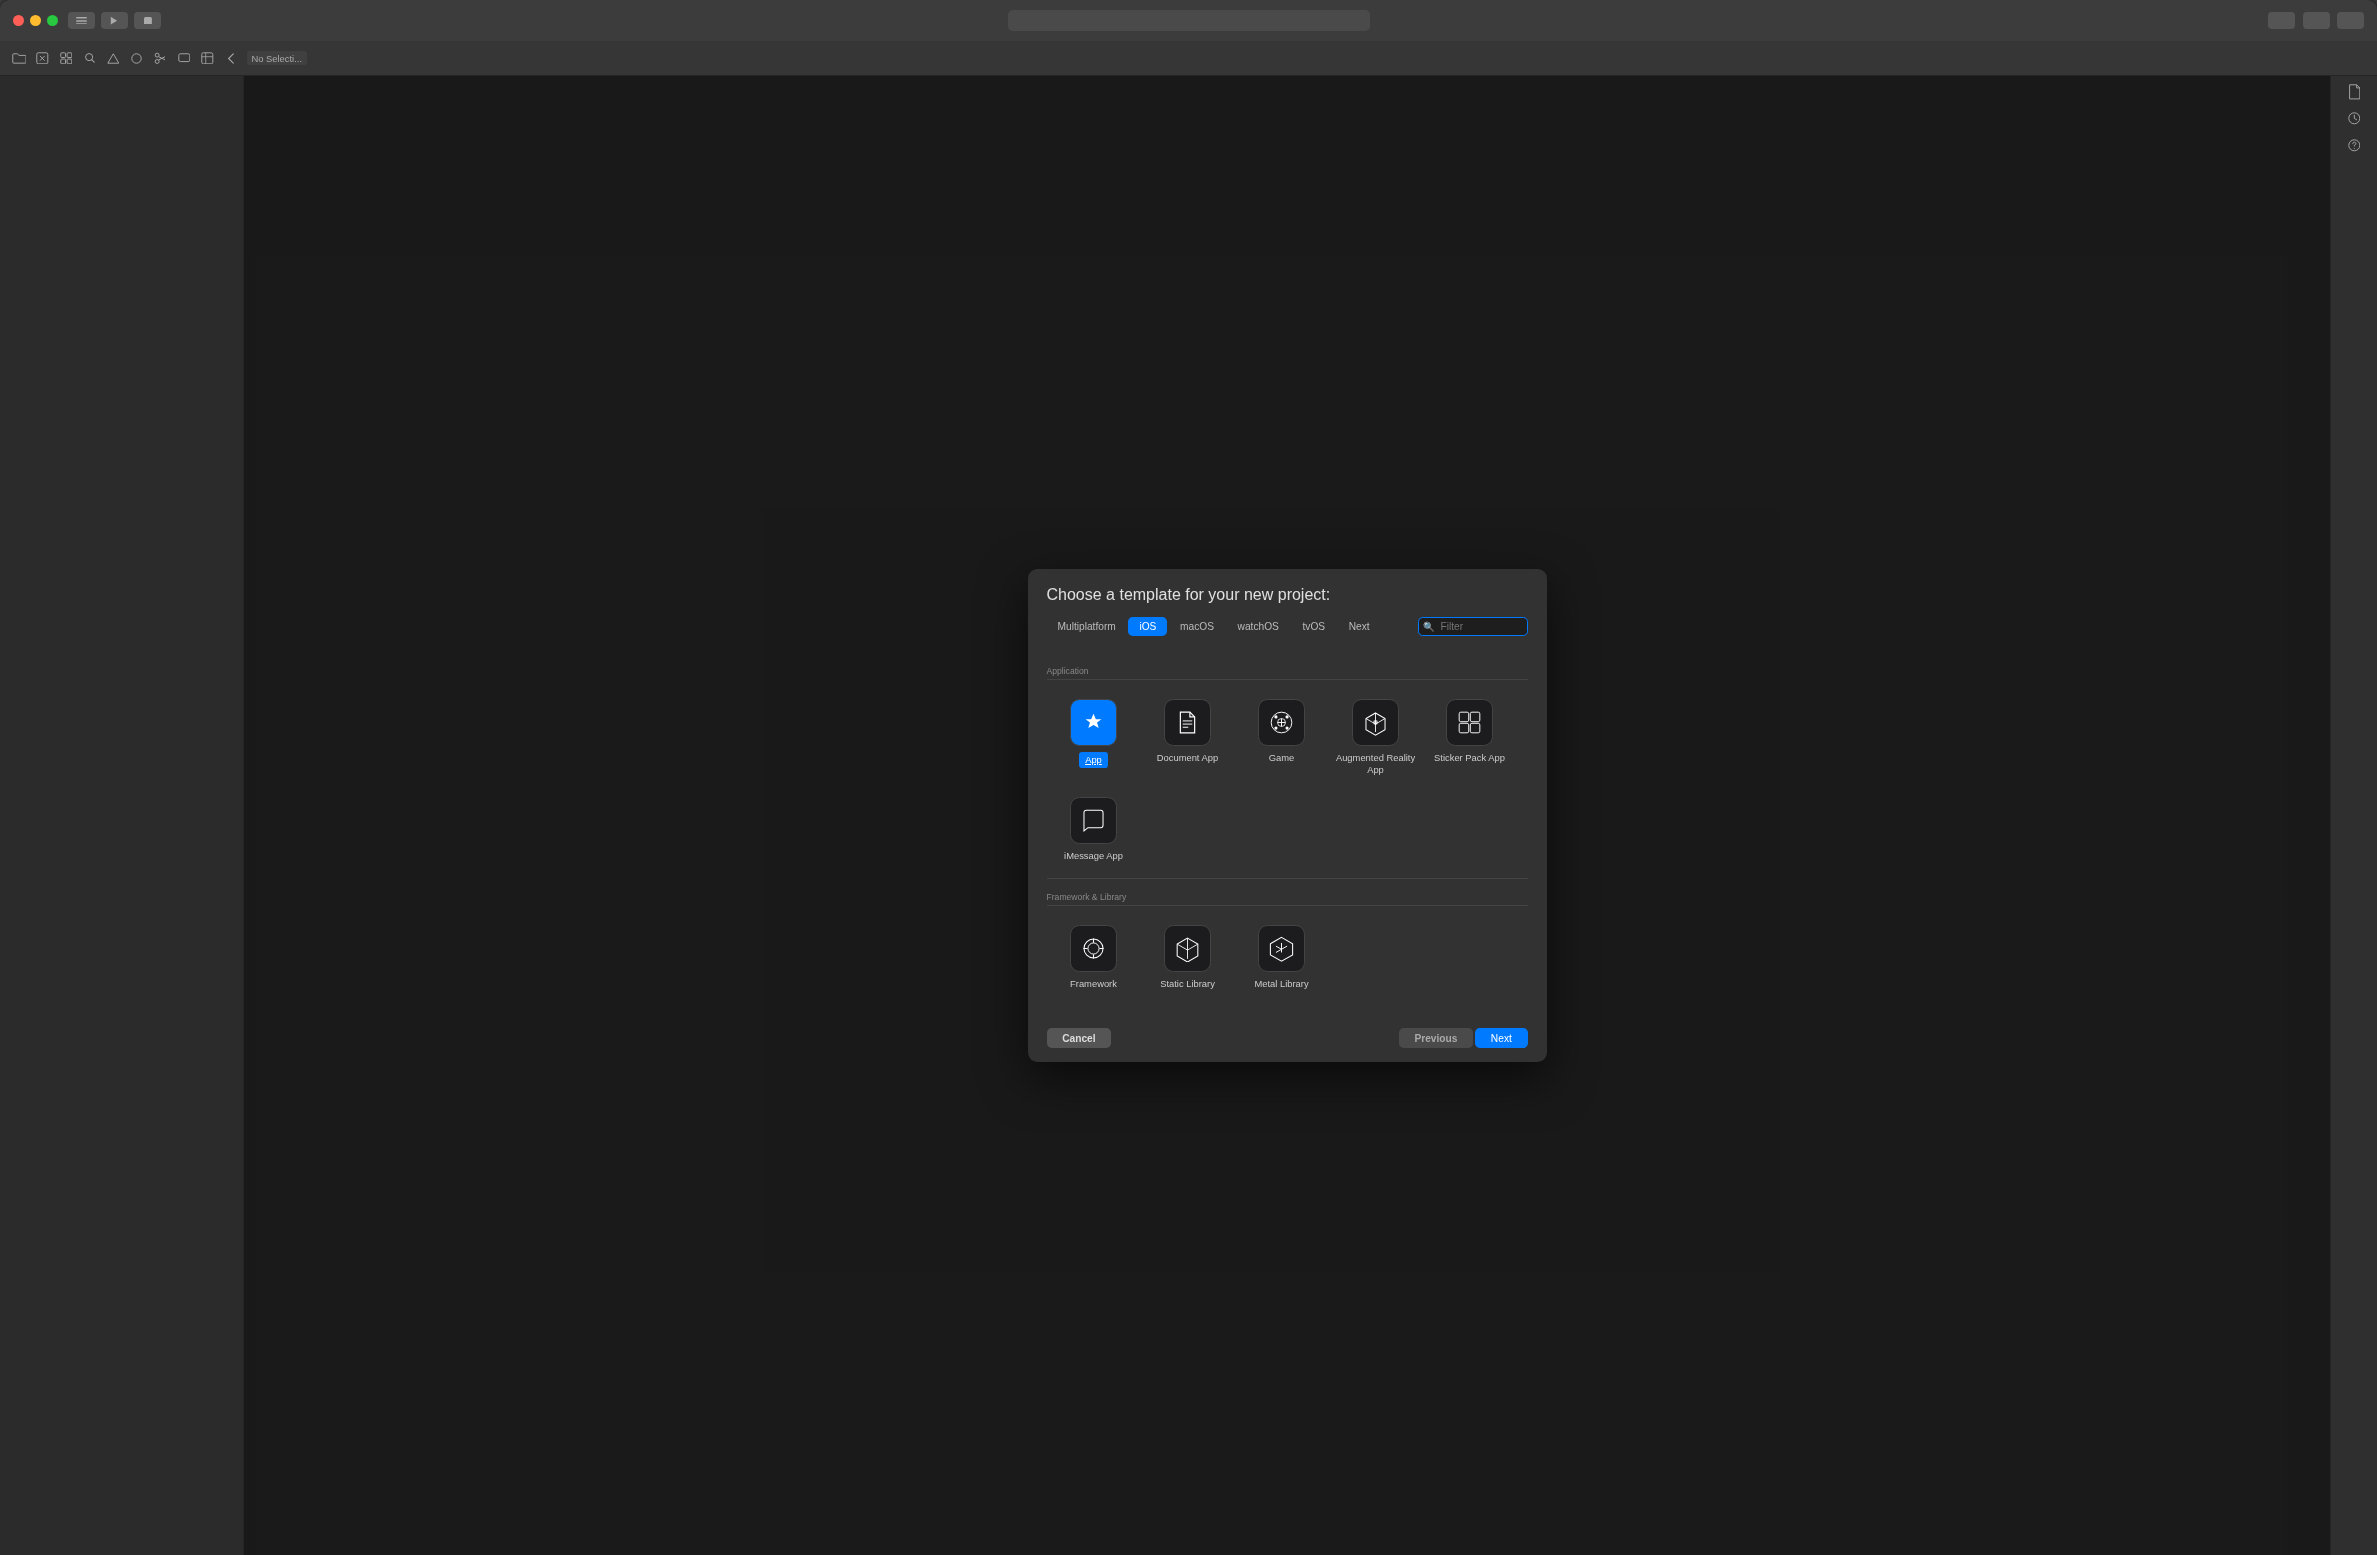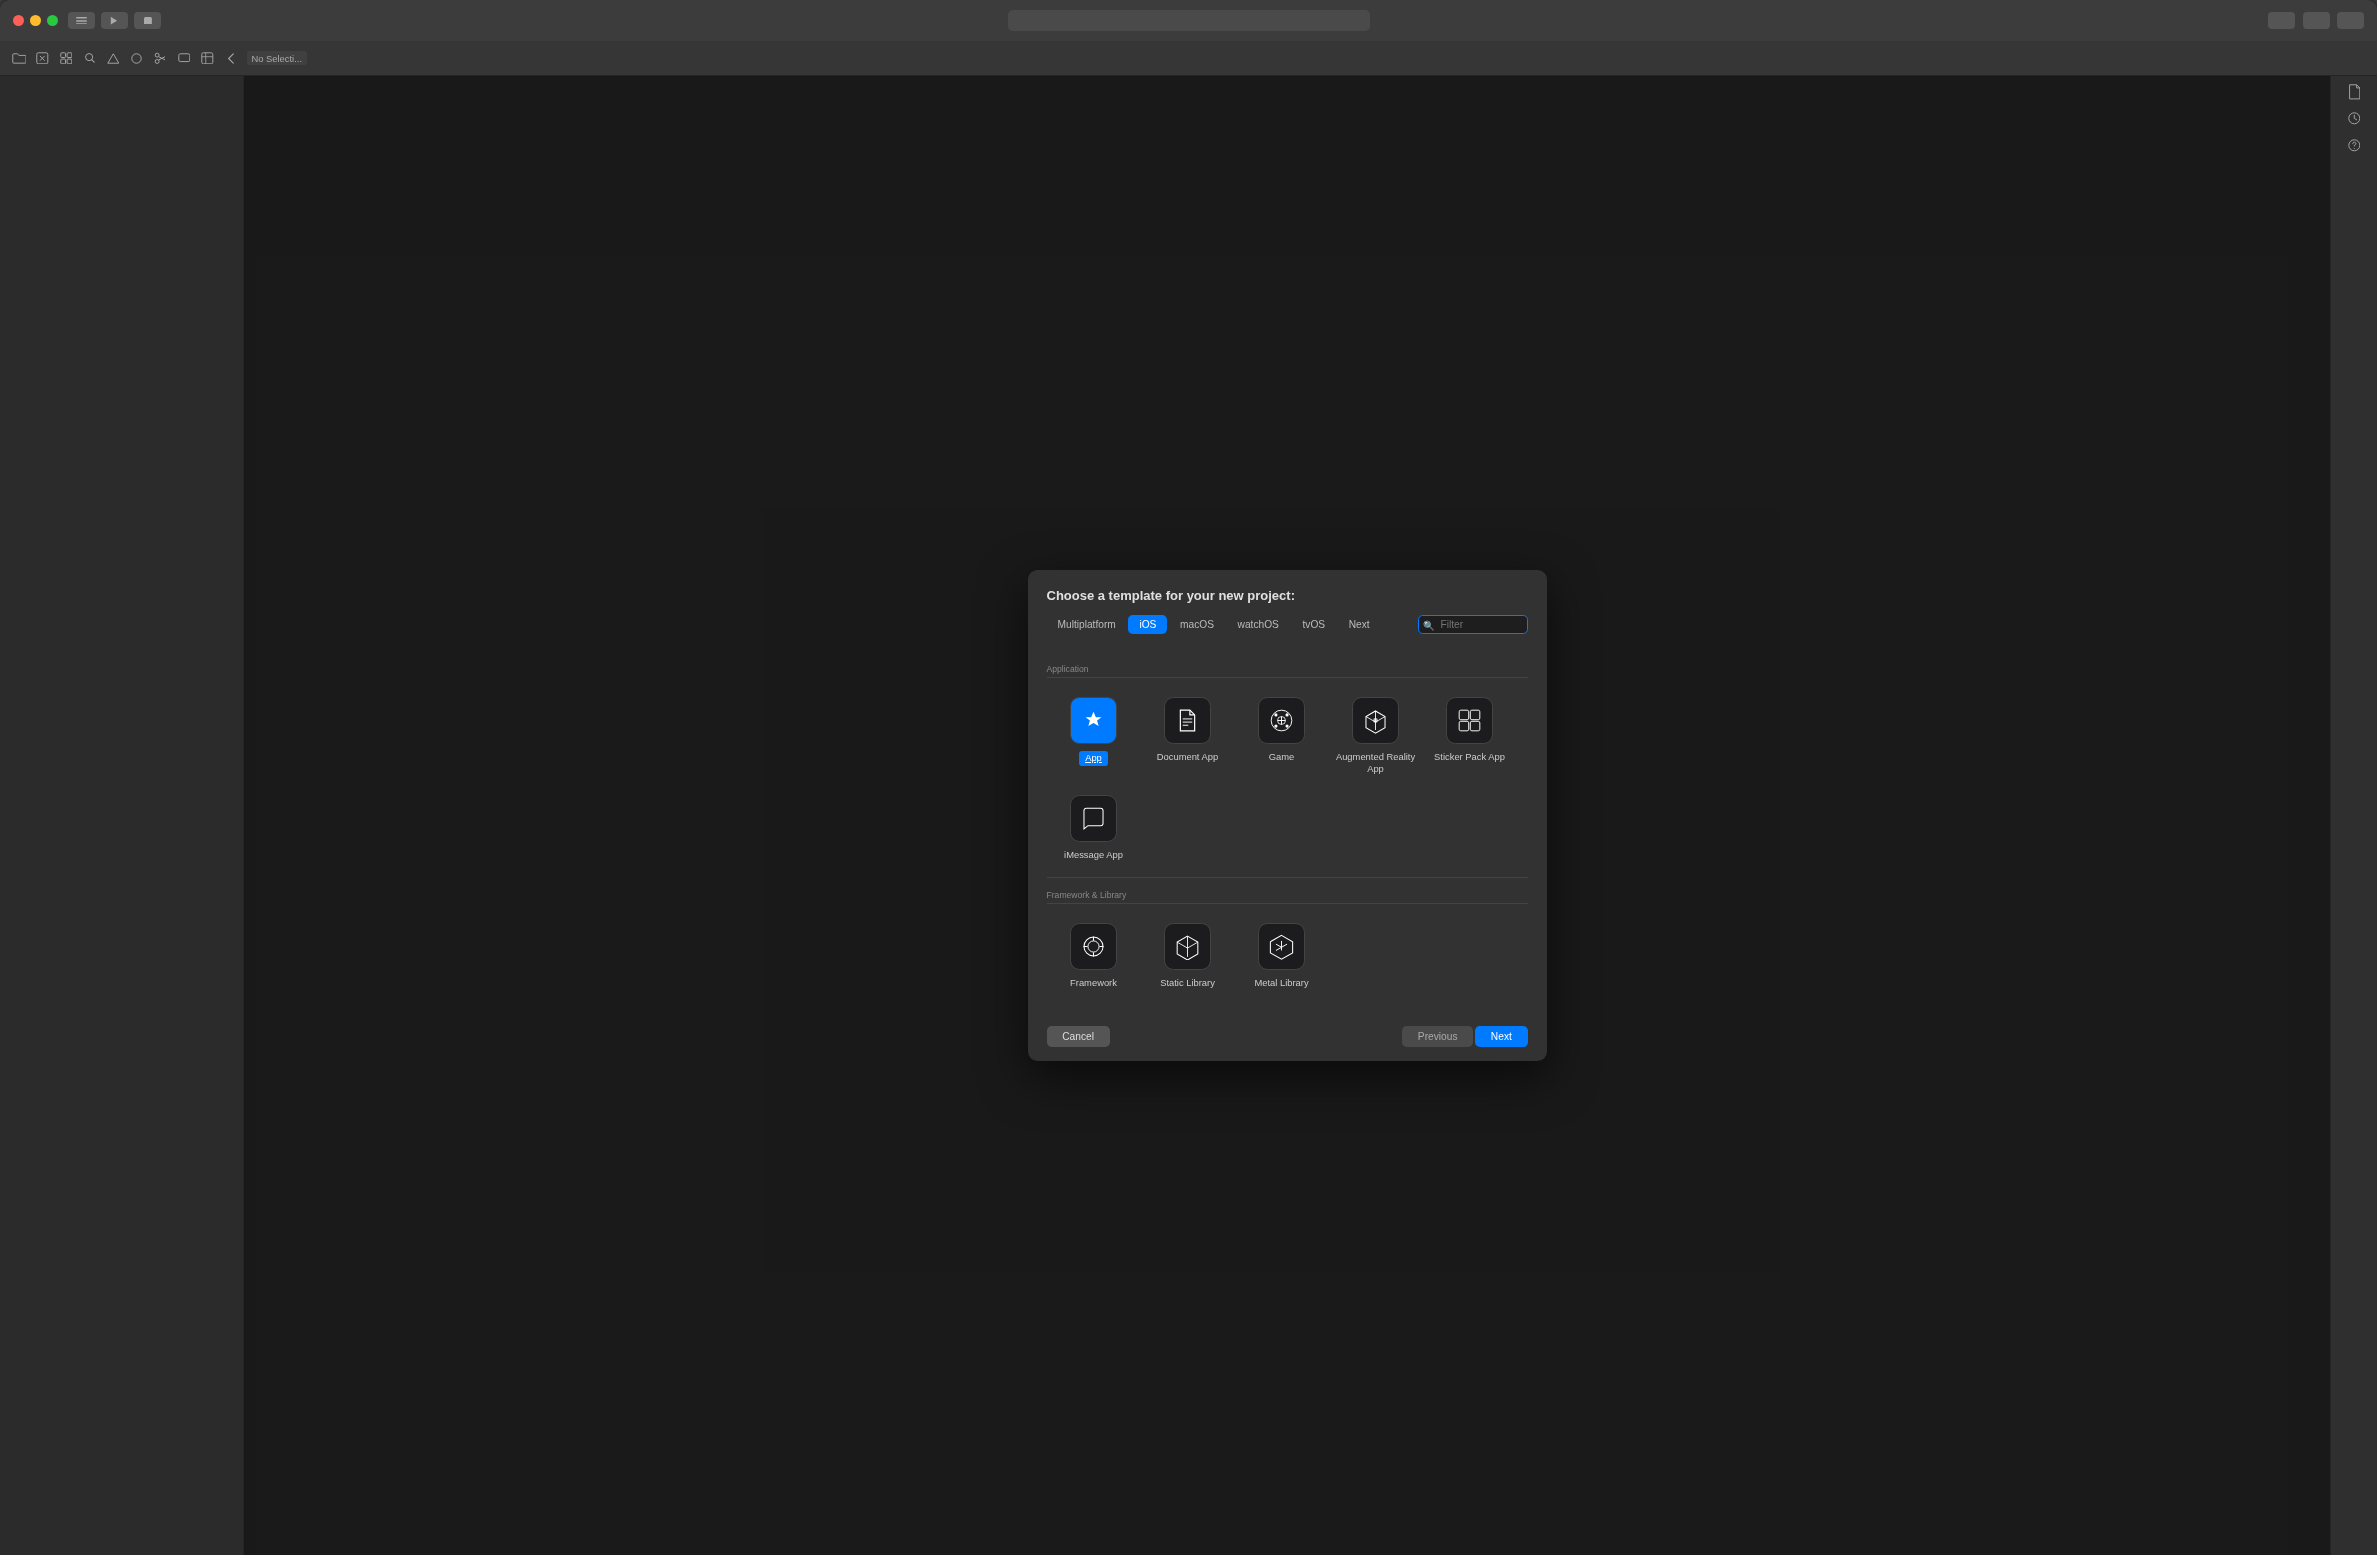--- a/index.html
+++ b/index.html
@@ -188,23 +188,23 @@
       border-radius: 9.4px;
       width: 519px;
       box-shadow: 0 15.7px 47px rgba(0,0,0,0.6);
       overflow: hidden;
       display: flex;
       flex-direction: column;
     }
 
     .dialog-header {
       padding: 17.3px 19px 12.6px;
-      font-size: 13px;
+      font-size: 16px;
       color: #e0e0e0;
-      font-weight: 700;
+      font-weight: 400;
     }
 
     
     .tab-bar {
       display: flex;
       align-items: center;
       padding: 0 19px;
       gap: 1.6px;
       margin-bottom: 16px;
     }
@@ -328,21 +328,21 @@
       align-items: center;
       padding: 9.4px 19px 14px;
     }
 
     .btn {
       padding: 4.7px 15.7px;
       border-radius: 4.7px;
       font-size: 10.2px;
       cursor: pointer;
       border: none;
-      font-weight: 400;
+      font-weight: 700;
     }
 
     .btn-cancel {
       background: #555;
       color: #ddd;
     }
 
     .btn-previous {
       background: #4a4a4a;
       color: #aaa;

